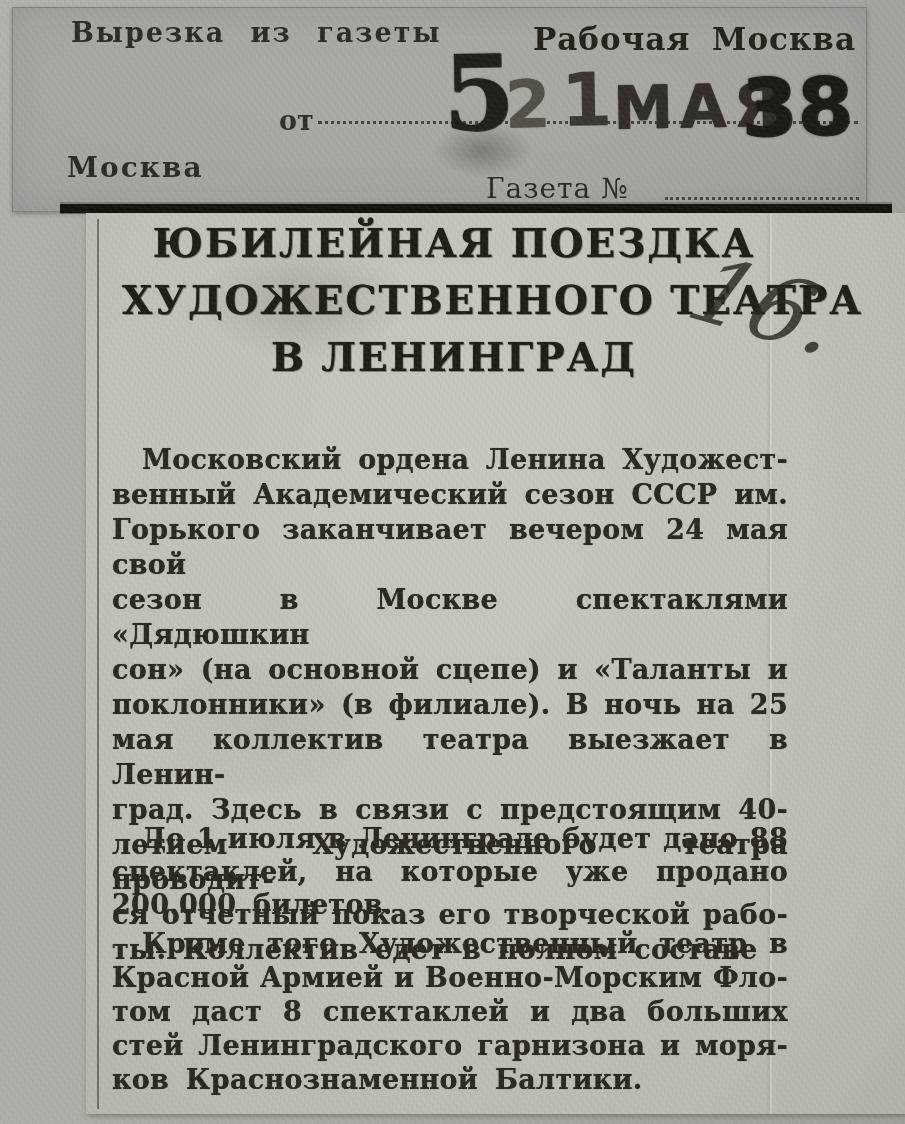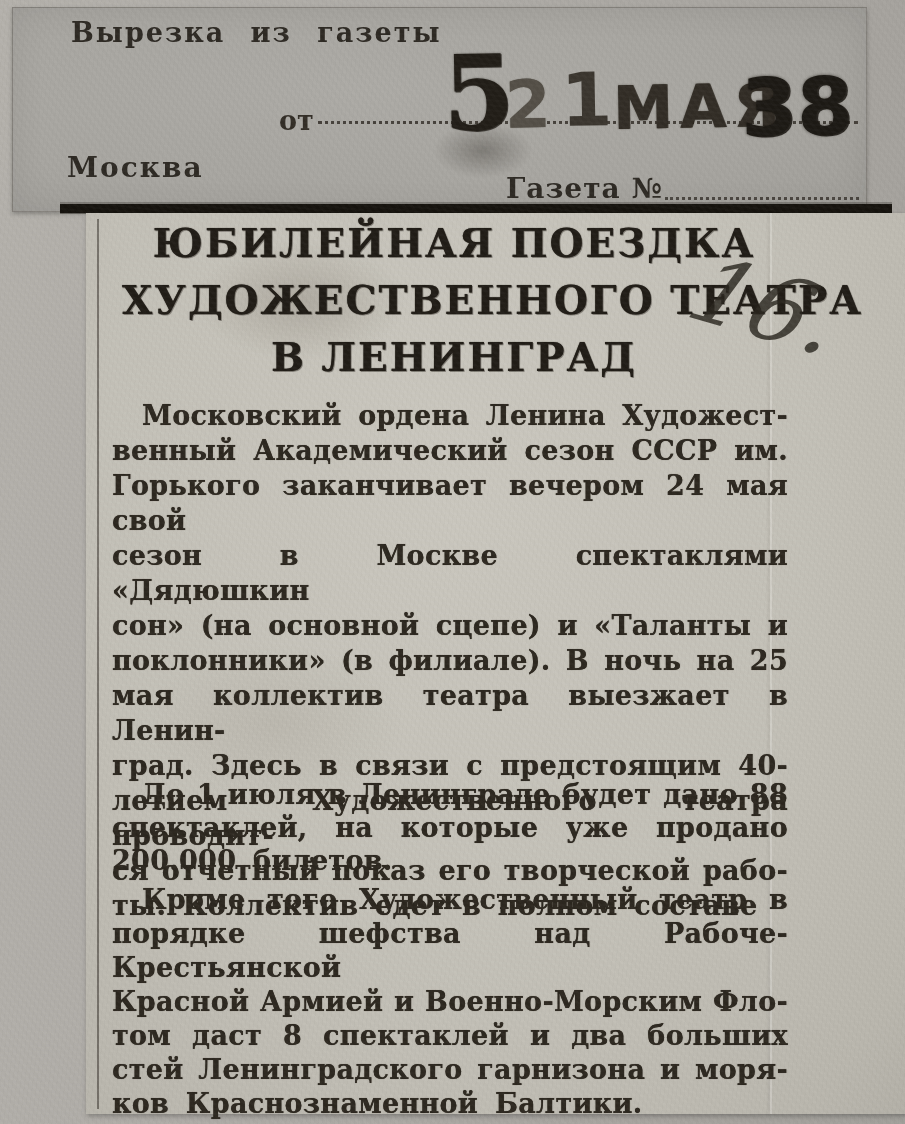--- a/index.html
+++ b/index.html
@@ -26,21 +26,21 @@
     letter-spacing:2px;word-spacing:14px;color:#2e2a24;}
   .paper-name{position:absolute;right:10px;top:13px;font-size:31px;font-weight:700;
     letter-spacing:1px;word-spacing:10px;color:#262219;}
   .ot-label{position:absolute;left:266px;top:97px;font-size:27px;font-weight:700;color:#332e27;}
   .dotline1{position:absolute;left:305px;top:113px;width:540px;height:0;
     border-top:3px dotted #35302a;opacity:.85;}
   .dotline2{position:absolute;left:652px;top:189px;width:194px;height:0;
     border-top:3px dotted #35302a;opacity:.8;}
   .city-label{position:absolute;left:54px;top:131px;font-size:28px;font-weight:700;
     letter-spacing:2px;color:#2e2a24;margin-top:12px;}
-  .gazeta-label{position:absolute;left:493px;top:164px;font-size:28px;font-weight:700;
+  .gazeta-label{position:absolute;left:473px;top:164px;font-size:28px;font-weight:400;
     letter-spacing:1px;color:#2e2a24;}
   .stamp{position:absolute;left:0;top:0;width:853px;height:203px;transform:rotate(-1deg);
     font-family:"DejaVu Sans","Liberation Sans",sans-serif;}
   .big5{position:absolute;left:430px;top:34px;font-size:104px;line-height:1;font-weight:700;
     font-family:"DejaVu Serif","Liberation Serif",serif;color:#221e18;
     text-shadow:1px 1px 0 rgba(30,26,20,.75),0 0 2px rgba(30,26,20,.6);}
   .st21-2{position:absolute;left:492px;top:66px;font-size:66px;line-height:1;font-weight:700;
     color:#544f47;text-shadow:0 0 1px rgba(60,55,47,.7);}
   .st21-1{position:absolute;left:548px;top:57px;font-size:74px;line-height:1;font-weight:700;
     color:#3b362f;}
@@ -71,31 +71,32 @@
     transform:rotate(16deg) skewX(-10deg);
     font-family:"DejaVu Serif","Liberation Serif",serif;}
   .para{position:absolute;left:26px;width:676px;font-size:27px;font-weight:700;
     letter-spacing:.3px;color:#2d2820;
     text-shadow:0 0 .7px rgba(42,35,27,.9);}
   .p1{top:185px;line-height:35px;}
   .p2{top:565px;line-height:33px;}
   .p3{top:670px;line-height:34px;}
   .bl{text-align:justify;text-align-last:justify;text-justify:inter-word;}
   .bl.last{text-align:center;text-align-last:left;word-spacing:7px;}
-  .bl.indent{text-indent:30px;}
+  .bl.indent{text-indent:30px;margin-top:44px;}
   .stain-head{position:absolute;left:110px;top:28px;width:210px;height:120px;
     background:radial-gradient(closest-side,rgba(78,68,55,.20),rgba(0,0,0,0));}
   .stain-body{position:absolute;left:60px;top:430px;width:260px;height:160px;
     background:radial-gradient(closest-side,rgba(70,62,50,.08),rgba(0,0,0,0));}
 </style>
 </head>
 <body>
 
 <div class="slip">
   <div class="slip-label">Вырезка из газеты</div>
+  <div class="paper-name">Рабочая Москва</div>
   <div class="ot-label">от</div>
   <div class="dotline1"></div>
   <div class="stain-slip"></div>
   <div class="stamp">
     <span class="big5">5</span>
     <span class="st21-2">2</span>
     <span class="st21-1">1</span>
     <span class="stMay">МАЯ</span>
     <span class="st38">38</span>
   </div>
@@ -135,21 +136,20 @@
   </div>
 
   <div class="para p2">
     <div class="bl indent">До 1 июля в Ленинграде будет дано 88</div>
     <div class="bl">спектаклей, на которые уже продано</div>
     <div class="bl last">200.000 билетов.</div>
   </div>
 
   <div class="para p3">
     <div class="bl indent">Кроме того Художественный театр в</div>
-    <div class="bl">порядке шефства над Рабоче-Крестьянской</div>
     <div class="bl">Красной Армией и Военно-Морским Фло-</div>
     <div class="bl">том даст 8 спектаклей и два больших</div>
     <div class="bl">стей Ленинградского гарнизона и моря-</div>
     <div class="bl last">ков Краснознаменной Балтики.</div>
   </div>
 </div>
 
 <div class="noise"></div>
 
 </body></html>

